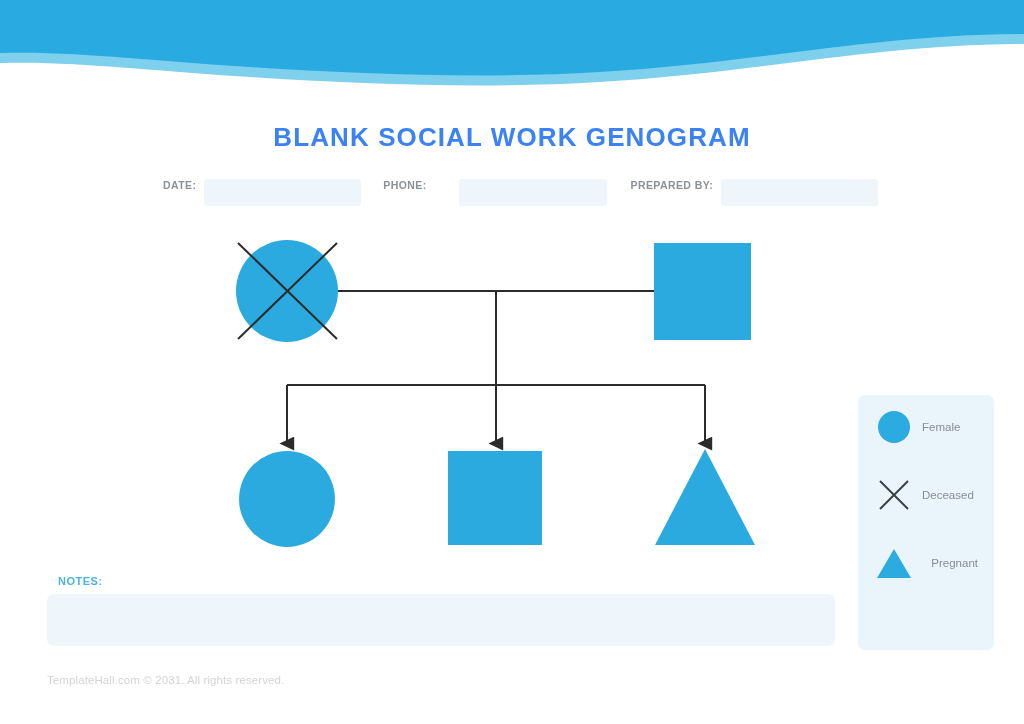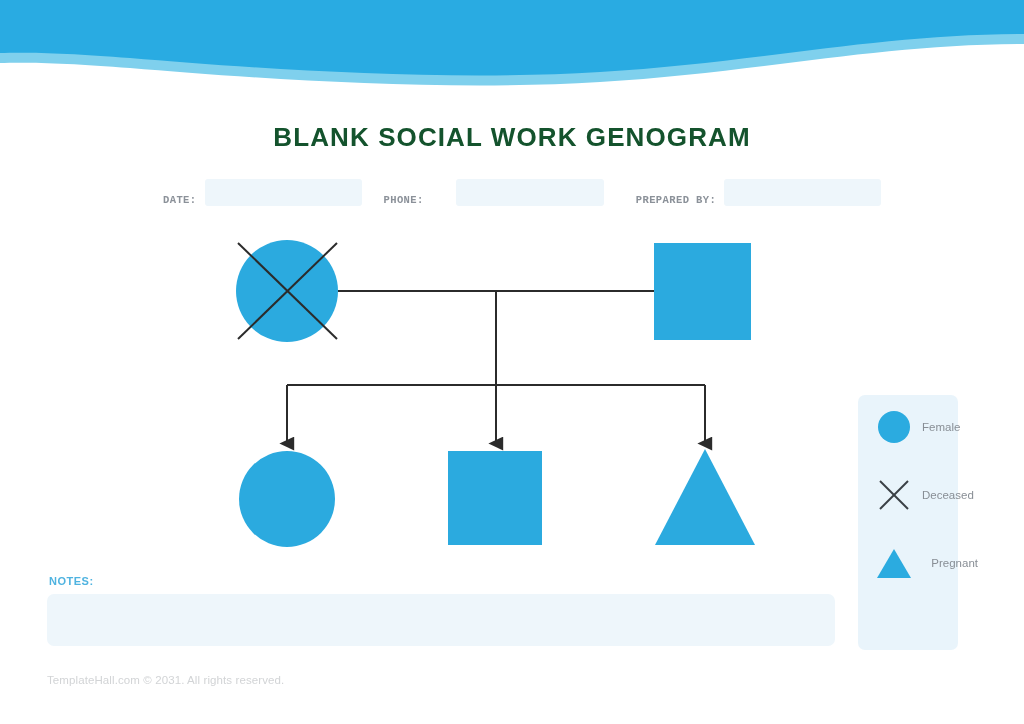--- a/index.html
+++ b/index.html
@@ -29,74 +29,73 @@
   
   .page-title {
     position: absolute;
     top: 122px;
     left: 0;
     width: 1024px;
     text-align: center;
     font-size: 26px;
     font-weight: 600;
     letter-spacing: 1.1px;
-    color: #14532d;
+    color: #3b82f6;
     font-family: "Liberation Sans", sans-serif;
   }
 
   
   .meta-row {
     position: absolute;
     top: 178px;
     left: 163px;
     width: 700px;
     height: 28px;
     display: flex;
     align-items: center;
   }
   .meta-field {
     display: flex;
-    align-items: flex-end;
-    font-family: Liberation Mono, monospace;
+    align-items: flex-start;
   }
   .meta-label {
     font-size: 10.5px;
     font-weight: 700;
     letter-spacing: 0.4px;
     color: #8b9199;
     margin-right: 8px;
     white-space: nowrap;
   }
   .meta-input {
     background: #eef6fb;
     border-radius: 3px;
     height: 27px;
   }
   .meta-field.date .meta-input   { width: 157px; }
   .meta-field.phone  { margin-left: 22px; gap: 24px; }
   .meta-field.phone .meta-input  { width: 148px; }
-  .meta-field.prepared { margin-left: 32px; }
+  .meta-field.prepared { margin-left: 24px; }
   .meta-field.prepared .meta-input { width: 157px; }
 
   
   .genogram {
     position: absolute;
     top: 225px;
     left: 210px;
     width: 570px;
     height: 335px;
   }
   .genogram svg { display: block; overflow: visible; }
 
   
   .legend-panel {
     position: absolute;
     top: 395px;
     left: 858px;
-    width: 100px;
+    width: 136px;
     height: 255px;
     background: #e9f4fb;
     border-radius: 7px;
   }
   .legend-item {
     position: absolute;
     left: 0;
     width: 120px;
     height: 52px;
     display: flex;
@@ -135,21 +134,21 @@
     width: 0; height: 0;
     border-left: 17px solid transparent;
     border-right: 17px solid transparent;
     border-bottom: 29px solid #2babe0;
   }
 
   
   .notes-label {
     position: absolute;
     top: 575px;
-    left: 49px;
+    left: 58px;
     font-size: 11px;
     font-weight: 700;
     letter-spacing: 0.5px;
     color: #4fb3e0;
   }
   .notes-box {
     position: absolute;
     top: 594px;
     left: 47px;
     width: 788px;

